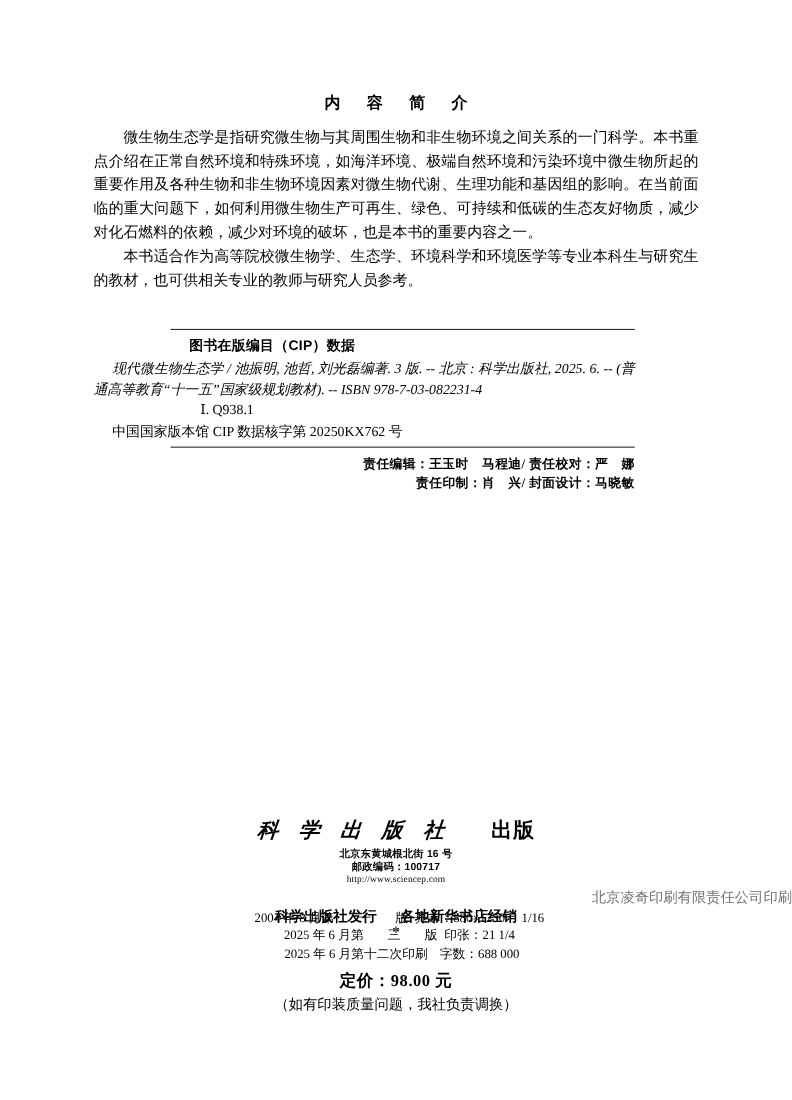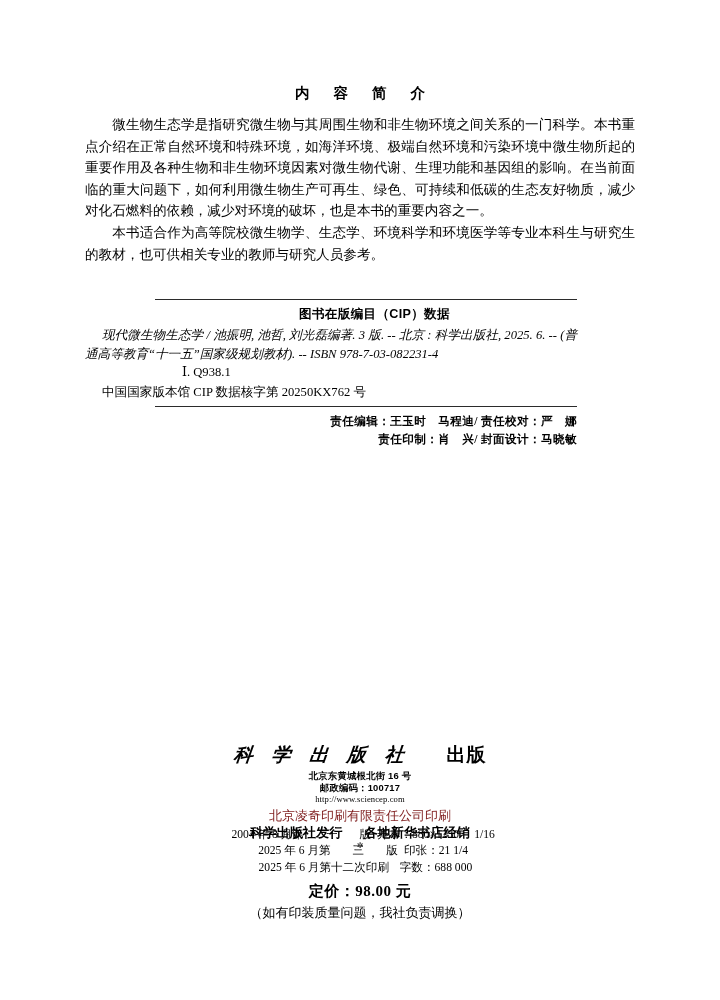--- a/index.html
+++ b/index.html
@@ -59,21 +59,20 @@
     padding: 6px 0 5px 0;
     box-sizing: content-box;
   }
   .cip-heading {
     font-size: 12.6px;
     font-weight: bold;
     padding-left: 17px;
     letter-spacing: 0.3px;
     margin-bottom: 3px;
     font-family: "Liberation Sans", "DejaVu Sans", sans-serif;
-    text-align: center;
   }
   .cip-line {
     font-size: 12.6px;
     line-height: 18.6px;
     font-family: "Liberation Serif", "DejaVu Serif", serif;
   }
   .cip-entry {
     text-indent: 17px;
     margin: 0;
     margin-left: -70px;
@@ -144,23 +143,24 @@
   }
   .pub-url {
     font-size: 8.6px;
     line-height: 12px;
     font-family: "Liberation Serif", "DejaVu Serif", serif;
     letter-spacing: 0.1px;
   }
   .printer {
     font-size: 13px;
     line-height: 17px;
-    color: #7f1d1d;
+    color: #737373;
     margin-top: 2px;
     font-family: "Liberation Serif", "DejaVu Serif", serif;
+    text-align: right;
   }
   .distributor {
     font-size: 13.2px;
     font-weight: bold;
     line-height: 17px;
     font-family: "Liberation Serif", "DejaVu Serif", serif;
   }
   .star-sep {
     font-size: 8px;
     line-height: 10px;

